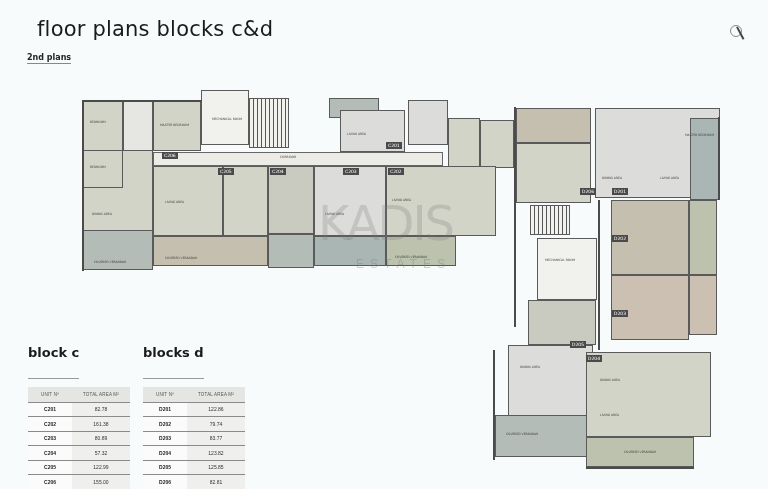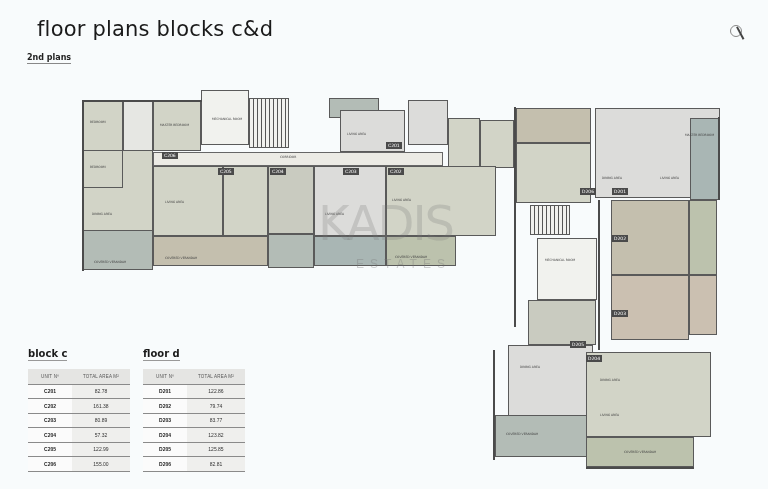--- a/index.html
+++ b/index.html
@@ -29,21 +29,21 @@
   .stair { background: repeating-linear-gradient(90deg, #f1f1ee 0 3px, #555 3px 4px); }
   .unit-tag { position: absolute; background: #4a4a4a; color: #fff; font-size: 4.5px; padding: 1px 2px; font-family: "DejaVu Sans", sans-serif; }
   .rlabel { position: absolute; font-size: 3px; color: #444; font-family: "DejaVu Sans", sans-serif; text-transform: uppercase; white-space: nowrap; }
   .corridor { position: absolute; background: #ecebe5; border: 1px solid #666; }
 
   .watermark { position: absolute; left: 318px; top: 195px; font-family: "DejaVu Sans", sans-serif; font-size: 48px; color: rgba(120,120,120,0.25); letter-spacing: -2px; }
   .watermark-sub { position: absolute; left: 356px; top: 257px; font-family: Liberation Sans, sans-serif; font-size: 12px; color: rgba(120,120,120,0.35); letter-spacing: 6px; }
 
   
   .block { position: absolute; width: 102px; }
-  .block-title { font-family: "DejaVu Sans", sans-serif; font-size: 10px; font-weight: 700; color: #1a1a1a; border-bottom: 1px solid #999; display: inline-block; padding-bottom: 1px; margin-bottom: 8px; }
+  .block-title { font-family: "DejaVu Sans", sans-serif; font-size: 13px; font-weight: 700; color: #1a1a1a; border-bottom: 1px solid #999; display: inline-block; padding-bottom: 18px; margin-bottom: 8px; }
   table { border-collapse: collapse; width: 102px; }
   th { background: #e5e5e3; font-size: 4.5px; font-weight: 400; color: #555; height: 15px; text-align: center; letter-spacing: 0.2px; }
   td { font-size: 5px; height: 14.5px; text-align: center; border-bottom: 1px solid #8a8a8a; }
   td.unit { font-weight: 700; background: #fbfbfb; width: 44px; }
   td.area { background: #efefed; color: #333; }
   tr.head th { border-bottom: 1px solid #8a8a8a; }
 </style>
 </head>
 <body>
 
@@ -178,21 +178,21 @@
         </tr>
     <tr>
           <td class="unit">C206</td>
           <td class="area">155.00</td>
         </tr>
   </tbody>
     </table>
 </div>
 
 <div class="block" style="left:143px;top:343px;">
-  <div class="block-title">floor d</div>
+  <div class="block-title">blocks d</div>
   <table>
     <tbody>
         <tr class="head">
       <th>UNIT Nº</th>
       <th>TOTAL AREA M²</th>
     </tr>
     <tr>
           <td class="unit">D201</td>
           <td class="area">122.86</td>
         </tr>

